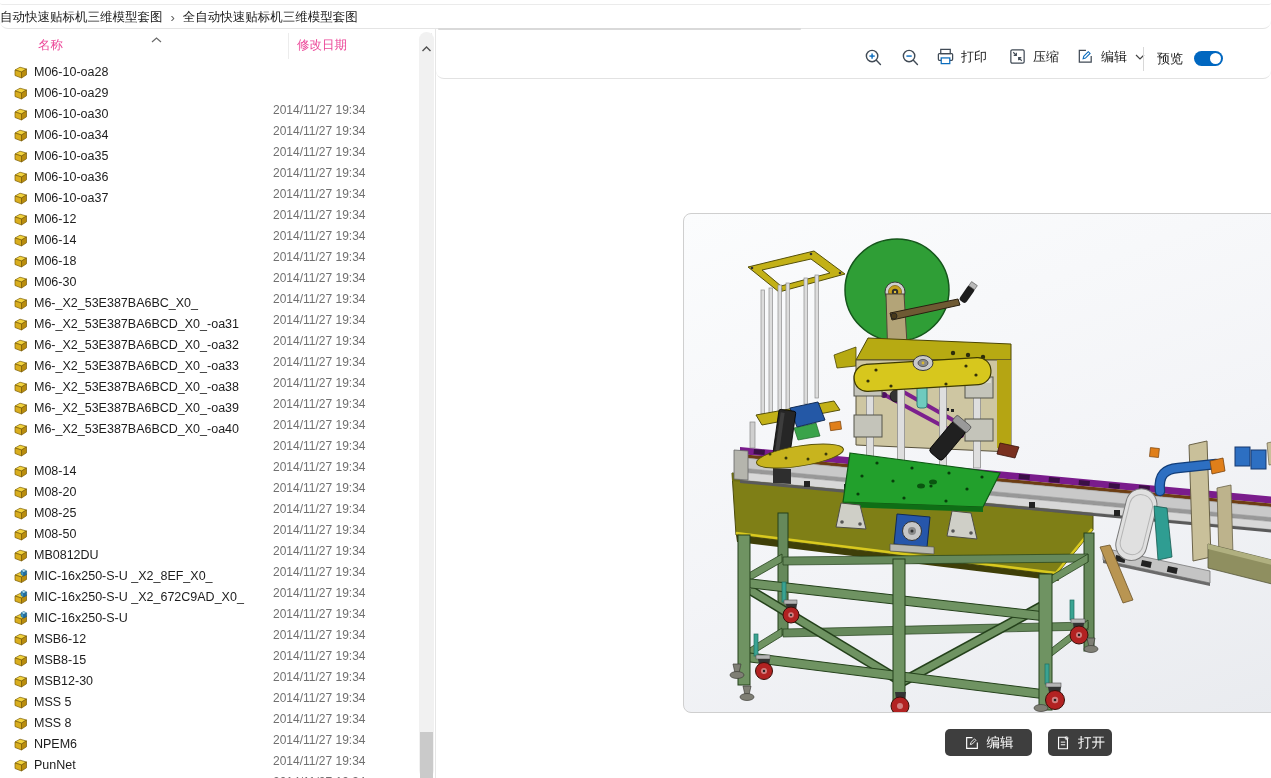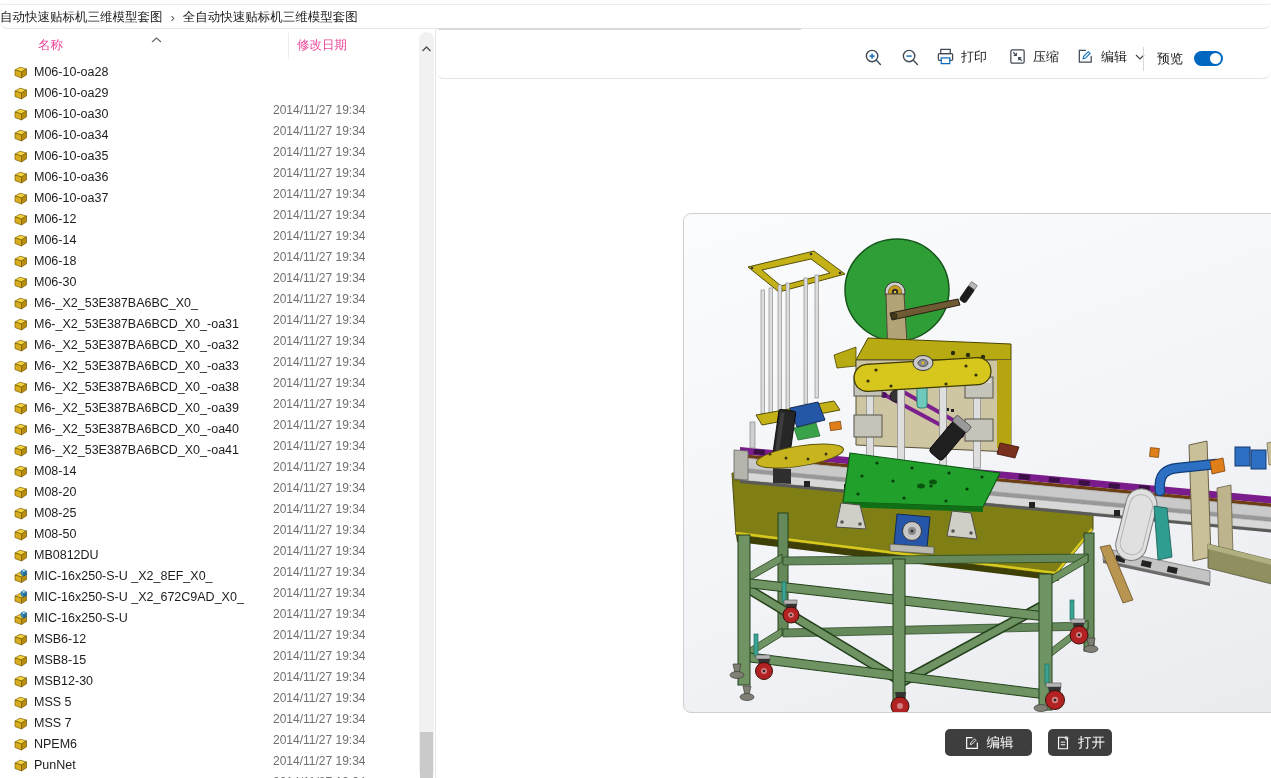--- a/index.html
+++ b/index.html
@@ -232,21 +232,20 @@
         </svg></span>
       <span class="fname">M6-_X2_53E387BA6BCD_X0_-oa40</span>
       <span class="fdate">2014/11/27 19:34</span>
     </div>
     <div class="frow">
       <span class="ficon"><svg width="16" height="16" viewBox="0 0 16 16">
           <polygon points="2,6 7,3.2 13.5,5 8.5,8" fill="#f2d33c" stroke="#7a5c06" stroke-width="0.7"></polygon>
           <polygon points="2,6 8.5,8 8.5,14 2,11.5" fill="#d9ae1e" stroke="#7a5c06" stroke-width="0.7"></polygon>
           <polygon points="8.5,8 13.5,5 13.5,10.8 8.5,14" fill="#b98d0e" stroke="#7a5c06" stroke-width="0.7"></polygon>
         </svg></span>
-      <span class="fname">M6-_X2_53E387BA6BCD_X0_-oa41</span>
       <span class="fdate">2014/11/27 19:34</span>
     </div>
     <div class="frow">
       <span class="ficon"><svg width="16" height="16" viewBox="0 0 16 16">
           <polygon points="2,6 7,3.2 13.5,5 8.5,8" fill="#f2d33c" stroke="#7a5c06" stroke-width="0.7"></polygon>
           <polygon points="2,6 8.5,8 8.5,14 2,11.5" fill="#d9ae1e" stroke="#7a5c06" stroke-width="0.7"></polygon>
           <polygon points="8.5,8 13.5,5 13.5,10.8 8.5,14" fill="#b98d0e" stroke="#7a5c06" stroke-width="0.7"></polygon>
         </svg></span>
       <span class="fname">M08-14</span>
       <span class="fdate">2014/11/27 19:34</span>
@@ -358,21 +357,21 @@
         </svg></span>
       <span class="fname">MSS 5</span>
       <span class="fdate">2014/11/27 19:34</span>
     </div>
     <div class="frow">
       <span class="ficon"><svg width="16" height="16" viewBox="0 0 16 16">
           <polygon points="2,6 7,3.2 13.5,5 8.5,8" fill="#f2d33c" stroke="#7a5c06" stroke-width="0.7"></polygon>
           <polygon points="2,6 8.5,8 8.5,14 2,11.5" fill="#d9ae1e" stroke="#7a5c06" stroke-width="0.7"></polygon>
           <polygon points="8.5,8 13.5,5 13.5,10.8 8.5,14" fill="#b98d0e" stroke="#7a5c06" stroke-width="0.7"></polygon>
         </svg></span>
-      <span class="fname">MSS 7</span>
+      <span class="fname">MSS 8</span>
       <span class="fdate">2014/11/27 19:34</span>
     </div>
     <div class="frow">
       <span class="ficon"><svg width="16" height="16" viewBox="0 0 16 16">
           <polygon points="2,6 7,3.2 13.5,5 8.5,8" fill="#f2d33c" stroke="#7a5c06" stroke-width="0.7"></polygon>
           <polygon points="2,6 8.5,8 8.5,14 2,11.5" fill="#d9ae1e" stroke="#7a5c06" stroke-width="0.7"></polygon>
           <polygon points="8.5,8 13.5,5 13.5,10.8 8.5,14" fill="#b98d0e" stroke="#7a5c06" stroke-width="0.7"></polygon>
         </svg></span>
       <span class="fname">NPEM6</span>
       <span class="fdate">2014/11/27 19:34</span>

